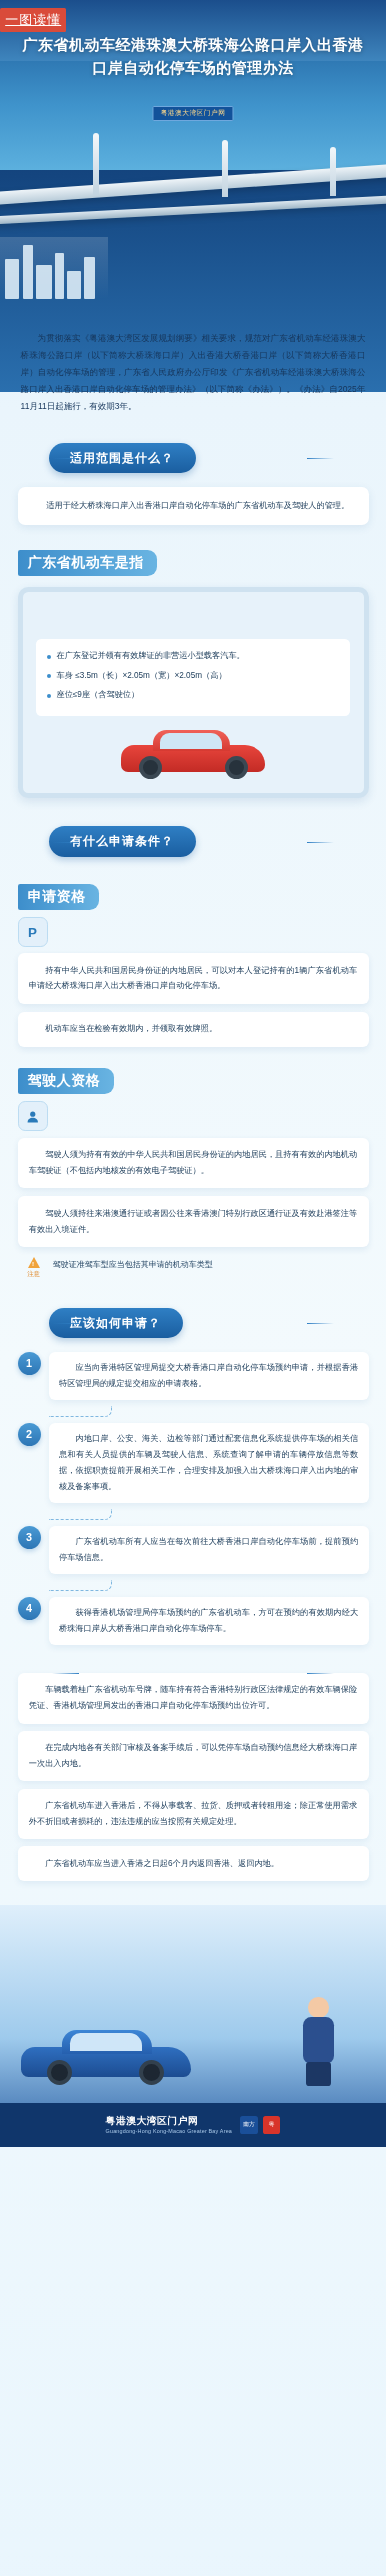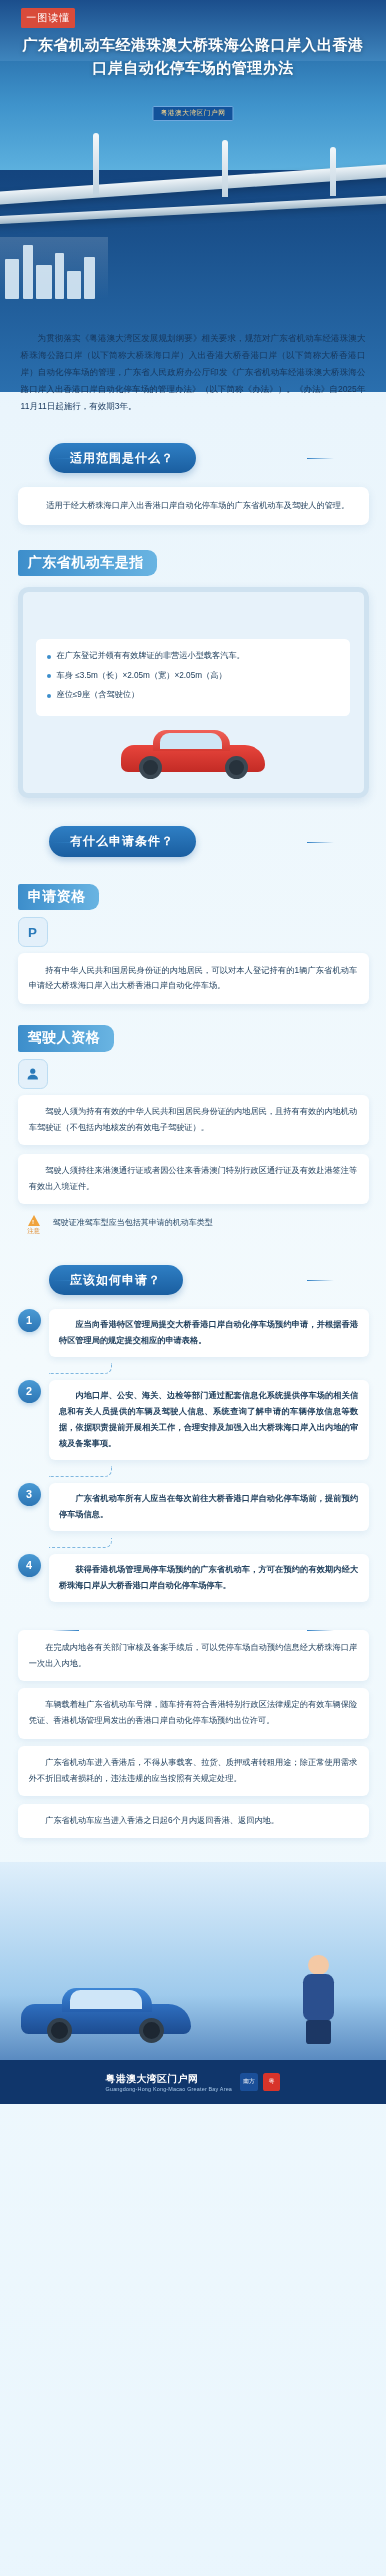--- a/index.html
+++ b/index.html
@@ -19,28 +19,29 @@
 
   
   .header {
     position: relative;
     height: 392px;
     background: linear-gradient(180deg, #0a2c63 0%, #14457f 45%, #2a6fae 100%);
     overflow: hidden;
   }
   .badge-tuwen {
     position: absolute;
-    top: 8.2px; left: 21px;
+    top: 8.2px; left: 0;
     background: #d94b3a;
     color: #fff;
-    font-size: 10px;
+    font-size: 13px;
     letter-spacing: 1px;
     padding: 2.6px 5.2px 3.1px;
     border-radius: 1.5px;
     z-index: 6;
+    text-decoration: underline;
   }
   .title-block {
     position: relative;
     z-index: 5;
     padding: 34px 17.5px 0 17.5px;
     text-align: center;
   }
   .title-block h1 {
     font-size: 15px;
     line-height: 1.52;
@@ -277,21 +278,20 @@
   .step-body {
     flex: 1;
     background: #fff;
     border-radius: 6.2px;
     padding: 8.2px 10.3px;
     font-size: 8.2px;
     line-height: 1.95;
     color: #23425f;
     text-align: justify;
     box-shadow: 0 2.1px 6.2px rgba(31,93,150,.08);
-    font-weight: bold;
   }
   .step-body p { text-indent: 2em; }
 
   
   .arrow-conn {
     margin: -1px 17.5px 1px;
     height: 17.5px;
     position: relative;
   }
   .arrow-conn::before {
@@ -470,20 +470,23 @@
     <div class="subhead">申请资格</div>
   </div>
 
   <div class="icon-row">
     <div class="icon-circle">P</div>
   </div>
 
   <div class="blk">
     <p>持有中华人民共和国居民身份证的内地居民，可以对本人登记持有的1辆广东省机动车申请经大桥珠海口岸入出大桥香港口岸自动化停车场。</p>
   </div>
+  <div class="blk">
+    <p>机动车应当在检验有效期内，并领取有效牌照。</p>
+  </div>
 
   <div class="subhead-wrap">
     <div class="subhead">驾驶人资格</div>
   </div>
 
   <div class="icon-row">
     <div class="icon-circle">
       <svg width="15.5" height="15.5" viewBox="0 0 30 30" aria-hidden="true">
         <circle cx="15" cy="10" r="5" fill="#2a7ab9"></circle>
         <path d="M5 26c0-6 4.5-9 10-9s10 3 10 9z" fill="#2a7ab9"></path>
@@ -542,24 +545,24 @@
       <p>获得香港机场管理局停车场预约的广东省机动车，方可在预约的有效期内经大桥珠海口岸从大桥香港口岸自动化停车场停车。</p>
     </div>
   </div>
 
   <div class="sec-head">
     <span class="deco-l"></span>
     <span class="deco-r"></span>
   </div>
 
   <div class="sup-item">
+    <p>车辆载着桂广东省机动车号牌，随车持有符合香港特别行政区法律规定的有效车辆保险凭证、香港机场管理局发出的香港口岸自动化停车场预约出位许可。</p>
+  </div>
+  <div class="sup-item">
     <p>在完成内地各有关部门审核及备案手续后，可以凭停车场自动预约信息经大桥珠海口岸一次出入内地。</p>
-  </div>
-  <div class="sup-item">
-    <p>车辆载着桂广东省机动车号牌，随车持有符合香港特别行政区法律规定的有效车辆保险凭证、香港机场管理局发出的香港口岸自动化停车场预约出位许可。</p>
   </div>
   <div class="sup-item">
     <p>广东省机动车进入香港后，不得从事载客、拉货、质押或者转租用途；除正常使用需求外不折旧或者损耗的，违法违规的应当按照有关规定处理。</p>
   </div>
   <div class="sup-item">
     <p>广东省机动车应当进入香港之日起6个月内返回香港、返回内地。</p>
   </div>
 
   <div class="footer">
     <div class="footer-scene">

